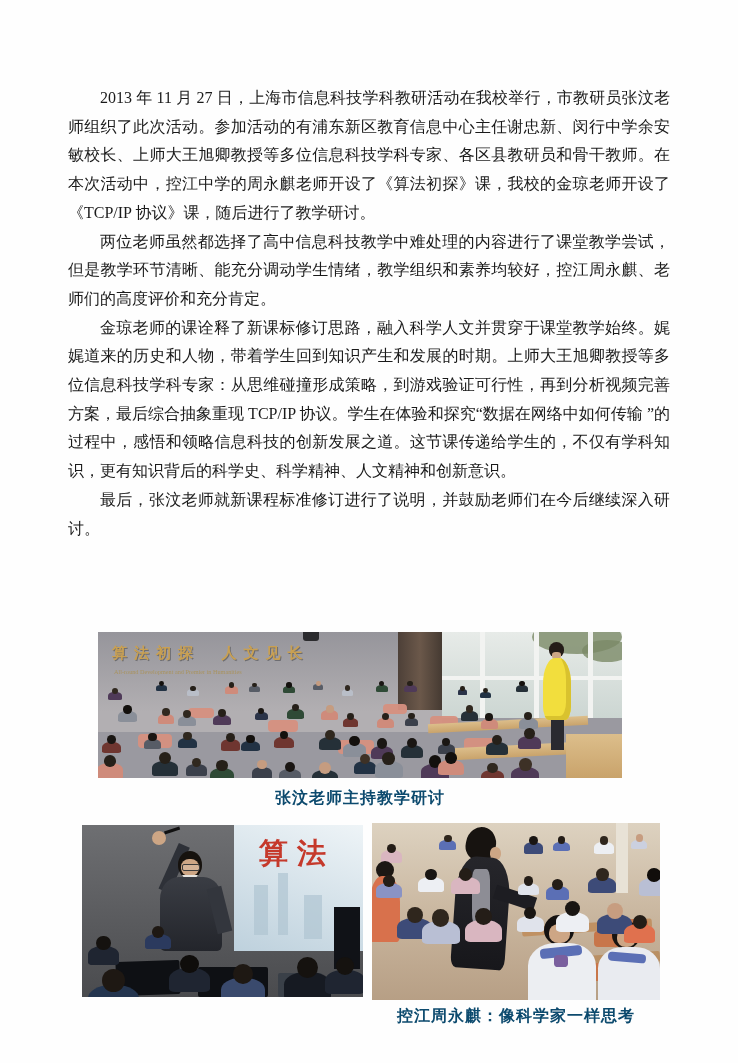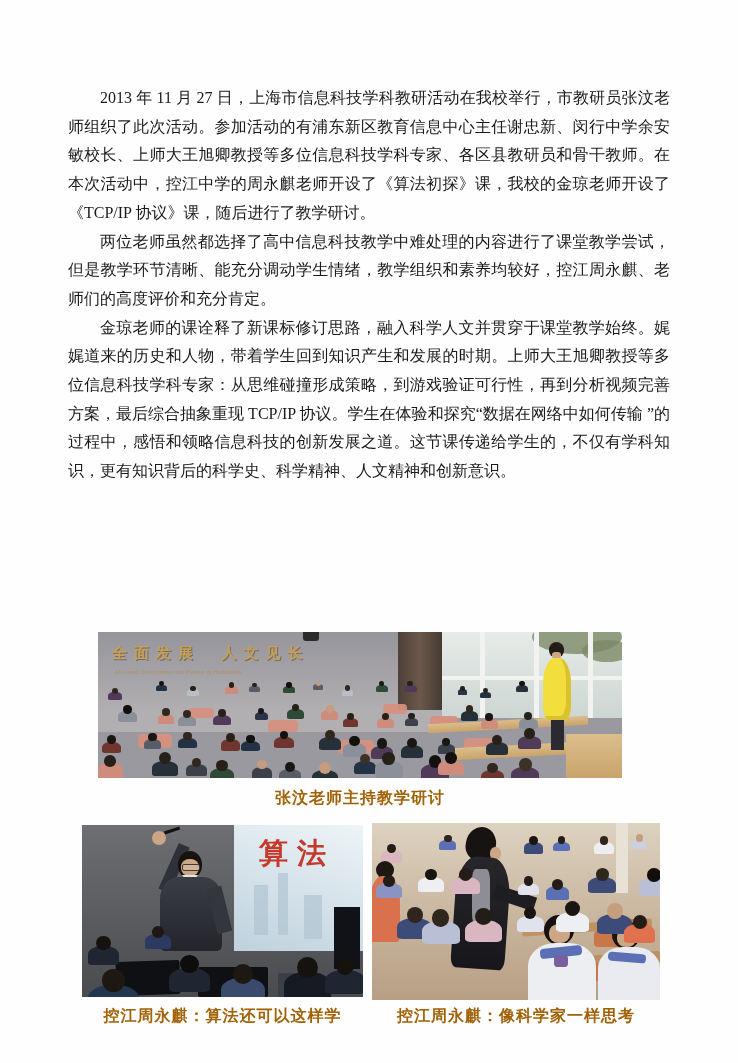--- a/index.html
+++ b/index.html
@@ -12,21 +12,21 @@
     position:absolute;top:32px;left:0;width:738px;text-align:center;
     font-size:21px;font-weight:bold;letter-spacing:3px;color:#111;
   }
   .body-text{position:absolute;top:84px;left:68px;width:602px;}
   .body-text p{
     margin:0;font-size:16px;line-height:28.7px;text-align:justify;
     text-indent:2em;color:#1a1a1a;
   }
   .photo{position:absolute;overflow:hidden;background:#888;}
   .caption{
-    position:absolute;text-align:center;font-weight:bold;font-size:16px;color:#a16207;
+    position:absolute;text-align:center;font-weight:bold;font-size:16px;color:#0c4a6e;
     font-family:Liberation Sans, sans-serif;letter-spacing:1px;
   }
   .abs{position:absolute;}
   
   #photo-research{left:98px;top:632px;width:524px;height:146px;background:#9a99a0;}
   .pr-wall{left:0;top:0;width:344px;height:100px;background:linear-gradient(180deg,#96959b 0%,#b2afb2 80%);}
   .pr-panel{left:300px;top:0;width:44px;height:78px;background:linear-gradient(90deg,#4d4038,#6b584a 50%,#453a32);}
   .pr-windows{left:344px;top:0;width:180px;height:86px;background:linear-gradient(180deg,#e7ebe8,#ccd6d2);}
   .pr-leaf{border-radius:50%;background:#7b8a66;opacity:.8;}
   .pr-mullion{background:#f2f3f1;top:0;height:86px;width:5px;}
@@ -55,35 +55,36 @@
 </head>
 <body>
 
 <div class="page">
 
 
   <div class="body-text">
     <p>2013 年 11 月 27 日，上海市信息科技学科教研活动在我校举行，市教研员张汶老师组织了此次活动。参加活动的有浦东新区教育信息中心主任谢忠新、闵行中学余安敏校长、上师大王旭卿教授等多位信息科技学科专家、各区县教研员和骨干教师。在本次活动中，控江中学的周永麒老师开设了《算法初探》课，我校的金琼老师开设了《TCP/IP 协议》课，随后进行了教学研讨。</p>
     <p>两位老师虽然都选择了高中信息科技教学中难处理的内容进行了课堂教学尝试，但是教学环节清晰、能充分调动学生情绪，教学组织和素养均较好，控江周永麒、老师们的高度评价和充分肯定。</p>
     <p>金琼老师的课诠释了新课标修订思路，融入科学人文并贯穿于课堂教学始终。娓娓道来的历史和人物，带着学生回到知识产生和发展的时期。上师大王旭卿教授等多位信息科技学科专家：从思维碰撞形成策略，到游戏验证可行性，再到分析视频完善方案，最后综合抽象重现 TCP/IP 协议。学生在体验和探究“数据在网络中如何传输 ”的过程中，感悟和领略信息科技的创新发展之道。这节课传递给学生的，不仅有学科知识，更有知识背后的科学史、科学精神、人文精神和创新意识。</p>
+    <p>最后，张汶老师就新课程标准修订进行了说明，并鼓励老师们在今后继续深入研讨。</p>
   </div>
 
   <div class="photo" id="photo-research">
     <div class="abs pr-wall"></div>
     <div class="abs pr-panel"></div>
     <div class="abs pr-windows">
       <div class="abs pr-leaf" style="left:90px;top:-12px;width:90px;height:34px;"></div>
       <div class="abs pr-leaf" style="left:140px;top:8px;width:50px;height:22px;"></div>
       <div class="abs pr-mullion" style="left:38px;"></div>
       <div class="abs pr-mullion" style="left:92px;"></div>
       <div class="abs pr-mullion" style="left:146px;"></div>
       <div class="abs" style="left:0;top:44px;width:180px;height:4px;background:#f2f3f1;"></div>
     </div>
     <div class="abs pr-projector"></div>
-    <div class="abs pr-banner-cn">全面发展  人文见长</div>
+    <div class="abs pr-banner-cn">算法初探  人文见长</div>
     <div class="abs pr-banner-en">All-round Development and Premier in Humanities</div>
 
     <div class="abs chair" style="left:90px;top:76px;width:26px;height:10px;"></div>
     <div class="abs chair" style="left:170px;top:88px;width:30px;height:12px;"></div>
     <div class="abs chair" style="left:285px;top:72px;width:24px;height:10px;"></div>
     <div class="abs chair" style="left:40px;top:102px;width:34px;height:14px;"></div>
     <div class="abs chair" style="left:240px;top:108px;width:36px;height:14px;"></div>
     <div class="abs chair" style="left:332px;top:84px;width:28px;height:11px;"></div>
     <div class="abs chair" style="left:366px;top:106px;width:32px;height:13px;"></div>
 
@@ -243,21 +244,20 @@
         <div style="left: 87.0443px; top: 24.9122px; width: 40.6516px; height: 24.0214px; background: rgb(31, 37, 49); border-radius: 45% 45% 15% 15%; z-index: 0;"></div>
         <div style="left: 98.1311px; top: 11.9776px; width: 18.478px; height: 18.478px; border-radius: 50%; background: rgb(15, 13, 11); z-index: 0;"></div>
         <div style="left: 139.008px; top: 35.1672px; width: 43.5601px; height: 25.7401px; background: rgb(58, 74, 109); border-radius: 45% 45% 15% 15%; z-index: 0;"></div>
         <div style="left: 150.888px; top: 21.3072px; width: 19.8px; height: 19.8px; border-radius: 50%; background: rgb(30, 24, 19); z-index: 0;"></div>
         <div style="left: 201.792px; top: 28.8634px; width: 46.8459px; height: 27.6817px; background: rgb(22, 26, 34); border-radius: 45% 45% 15% 15%; z-index: 0;"></div>
         <div style="left: 214.568px; top: 13.9578px; width: 21.2936px; height: 21.2936px; border-radius: 50%; background: rgb(21, 18, 15); z-index: 0;"></div>
         <div style="left: 242.673px; top: 27.0448px; width: 39.8547px; height: 23.5505px; background: rgb(31, 37, 49); border-radius: 45% 45% 15% 15%; z-index: 0;"></div>
         <div style="left: 253.543px; top: 14.3638px; width: 18.1158px; height: 18.1158px; border-radius: 50%; background: rgb(21, 18, 15); z-index: 0;"></div>
       </div>
   </div>
-  <div class="caption" style="left:82px;top:1006px;width:281px;">控江周永麒：算法还可以这样学</div>
 
   <div class="photo" id="photo-jin">
     <div class="abs" style="left:244px;top:0;width:12px;height:70px;background:#e8e2d6;"></div>
     <div class="abs pj-desk" style="left:150px;top:100px;width:130px;height:9px;"></div>
     <div class="abs pj-desk" style="left:166px;top:132px;width:122px;height:11px;background:#b98f63;"></div>
     <div class="abs pj-chair" style="left:222px;top:108px;width:26px;height:16px;"></div>
     <div class="abs pj-chair" style="left:254px;top:96px;width:22px;height:14px;"></div>
     <div class="abs pj-chair" style="left:202px;top:140px;width:30px;height:18px;"></div>
     <div class="crowd" style="left:0;top:4px;width:288px;height:104px;">
         <div style="left: 8.87823px; top: 23.2544px; width: 21.195px; height: 12.5243px; background: rgb(217, 182, 192); border-radius: 45% 45% 15% 15%; z-index: 0;"></div>

